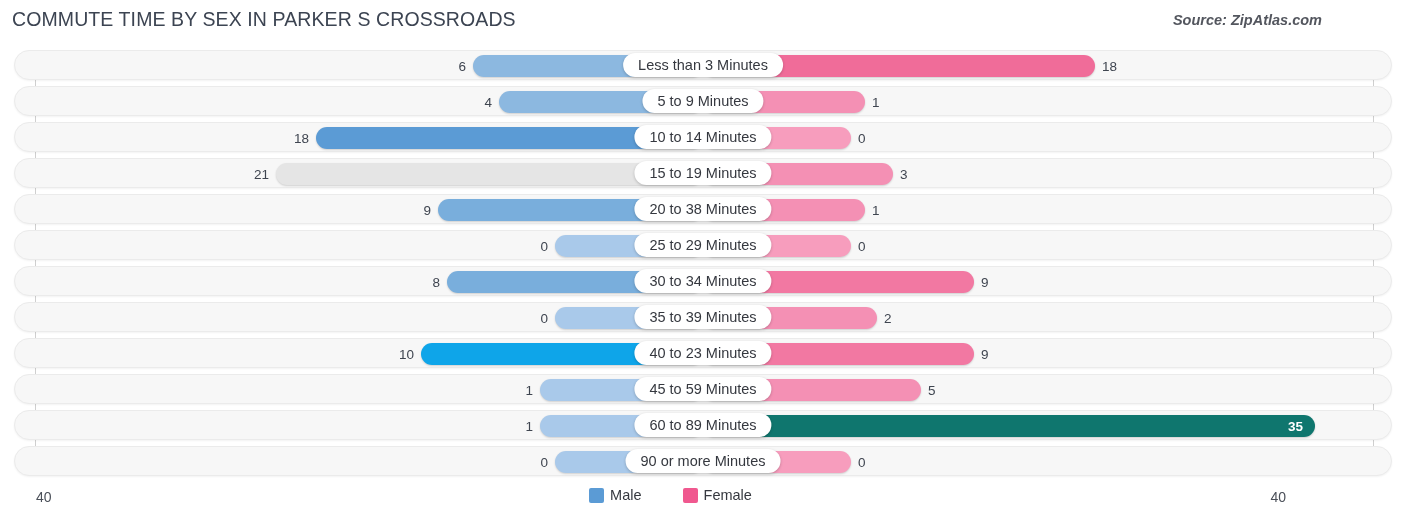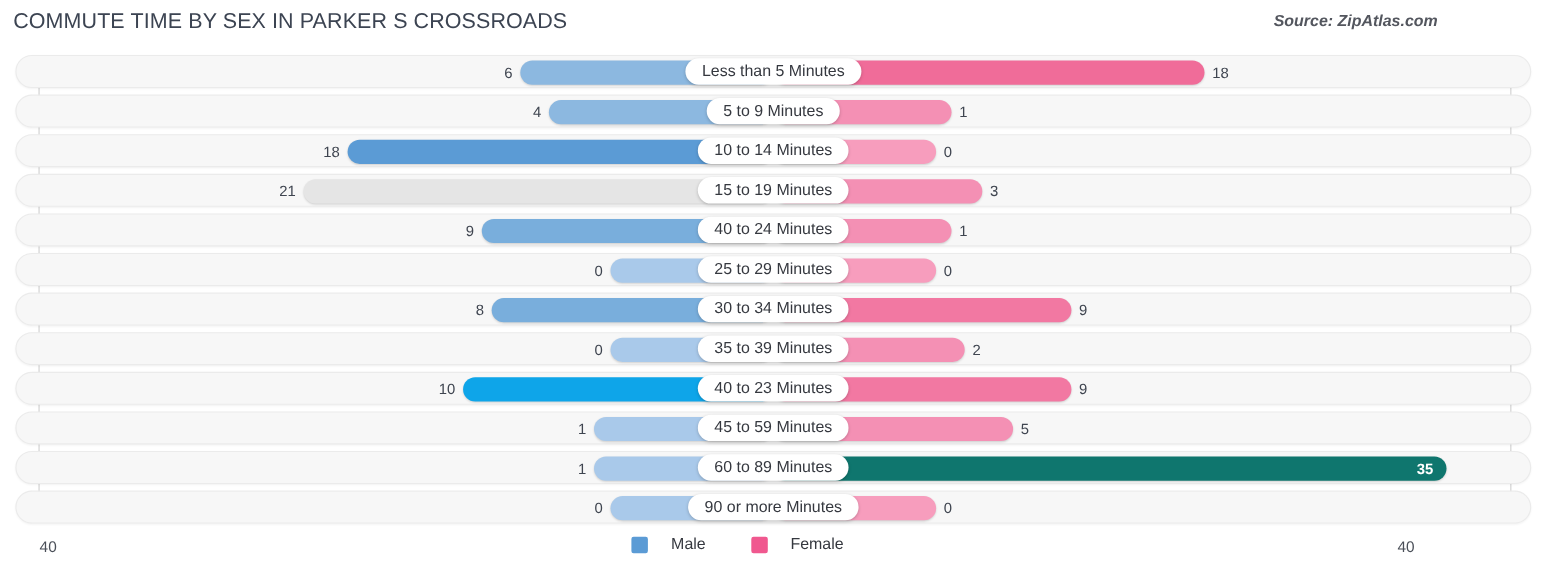--- a/index.html
+++ b/index.html
@@ -17,21 +17,21 @@
     position: absolute;
     left: 12px; top: 8px;
     font-size: 19.5px;
     font-weight: 400;
     color: #3c4452;
     letter-spacing: .1px;
     white-space: nowrap;
   }
   .chart-source {
     position: absolute;
-    right: 15px; top: 12px;
+    right: 0; top: 12px;
     font-size: 14.5px;
     font-style: italic;
     font-weight: 600;
     color: #53565e;
     white-space: nowrap;
   }
 
   
   .plot {
     position: absolute;
@@ -121,21 +121,21 @@
     left: 0; right: 0;
     top: 487px;
     display: flex;
     justify-content: center;
     align-items: center;
     gap: 22px;
   }
   .legend-item {
     display: flex;
     align-items: center;
-    gap: 21px;
+    gap: 6px;
     padding-left: 19px;
   }
   .legend-swatch {
     width: 15px; height: 15px;
     border-radius: 2px;
     display: block;
   }
   .legend-text {
     font-size: 14.5px;
     color: #35383f;
@@ -155,21 +155,21 @@
     <div class="rows" id="rows-container">
         <div class="row">
           <div class="bars">
             <div class="bar male" style="width: 230px; background: rgb(140, 184, 224);">
               <span class="bar-value male">6</span>
             </div>
             <div class="bar female" style="width: 392px; background: rgb(240, 108, 153);">
               <span class="bar-value female">18</span>
             </div>
           </div>
-          <div class="cat-label">Less than 5 Minutes</div>
+          <div class="cat-label">Less than 3 Minutes</div>
         </div>
         <div class="row">
           <div class="bars">
             <div class="bar male" style="width: 204px; background: rgb(140, 184, 224);">
               <span class="bar-value male">4</span>
             </div>
             <div class="bar female" style="width: 162px; background: rgb(244, 144, 180);">
               <span class="bar-value female">1</span>
             </div>
           </div>
@@ -199,21 +199,21 @@
         </div>
         <div class="row">
           <div class="bars">
             <div class="bar male" style="width: 265px; background: rgb(121, 174, 220);">
               <span class="bar-value male">9</span>
             </div>
             <div class="bar female" style="width: 162px; background: rgb(244, 144, 180);">
               <span class="bar-value female">1</span>
             </div>
           </div>
-          <div class="cat-label">40 to 24 Minutes</div>
+          <div class="cat-label">20 to 38 Minutes</div>
         </div>
         <div class="row">
           <div class="bars">
             <div class="bar male" style="width: 148px; background: rgb(169, 201, 234);">
               <span class="bar-value male">0</span>
             </div>
             <div class="bar female" style="width: 148px; background: rgb(247, 157, 189);">
               <span class="bar-value female">0</span>
             </div>
           </div>

